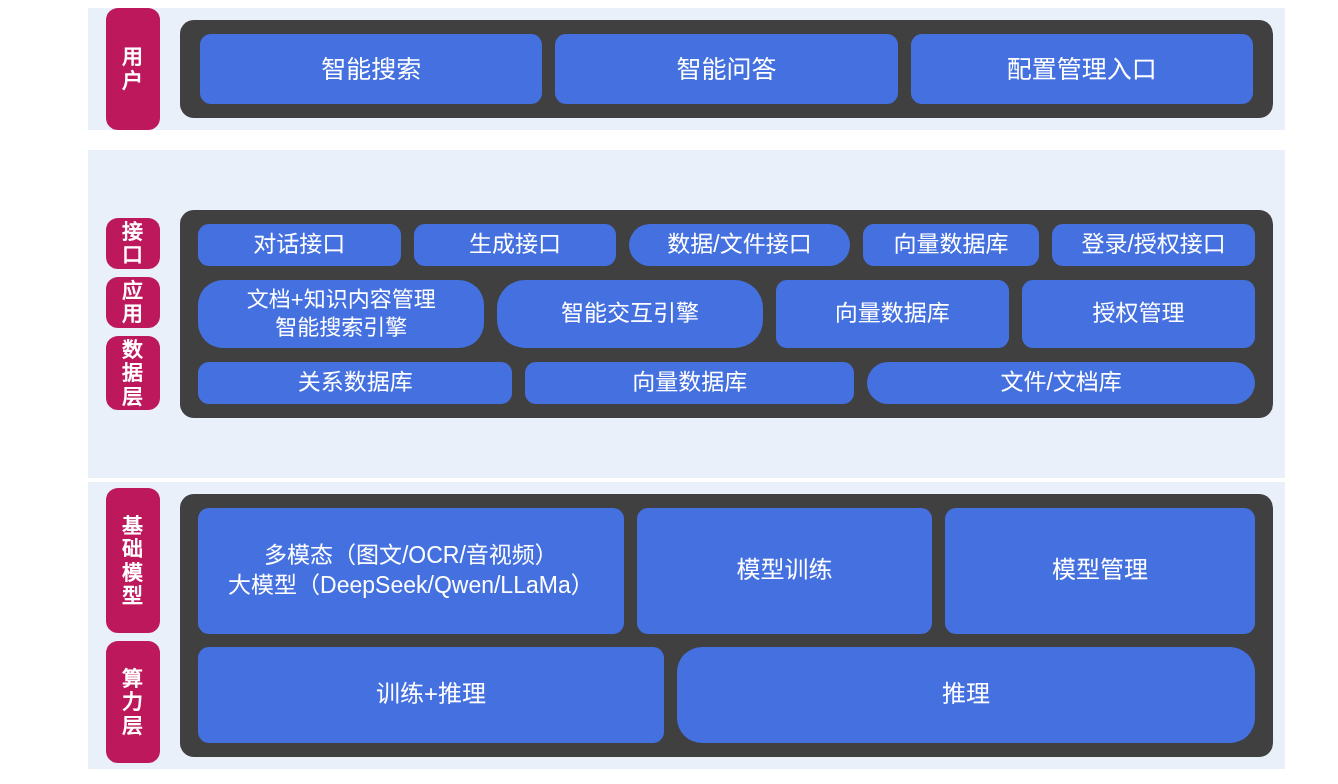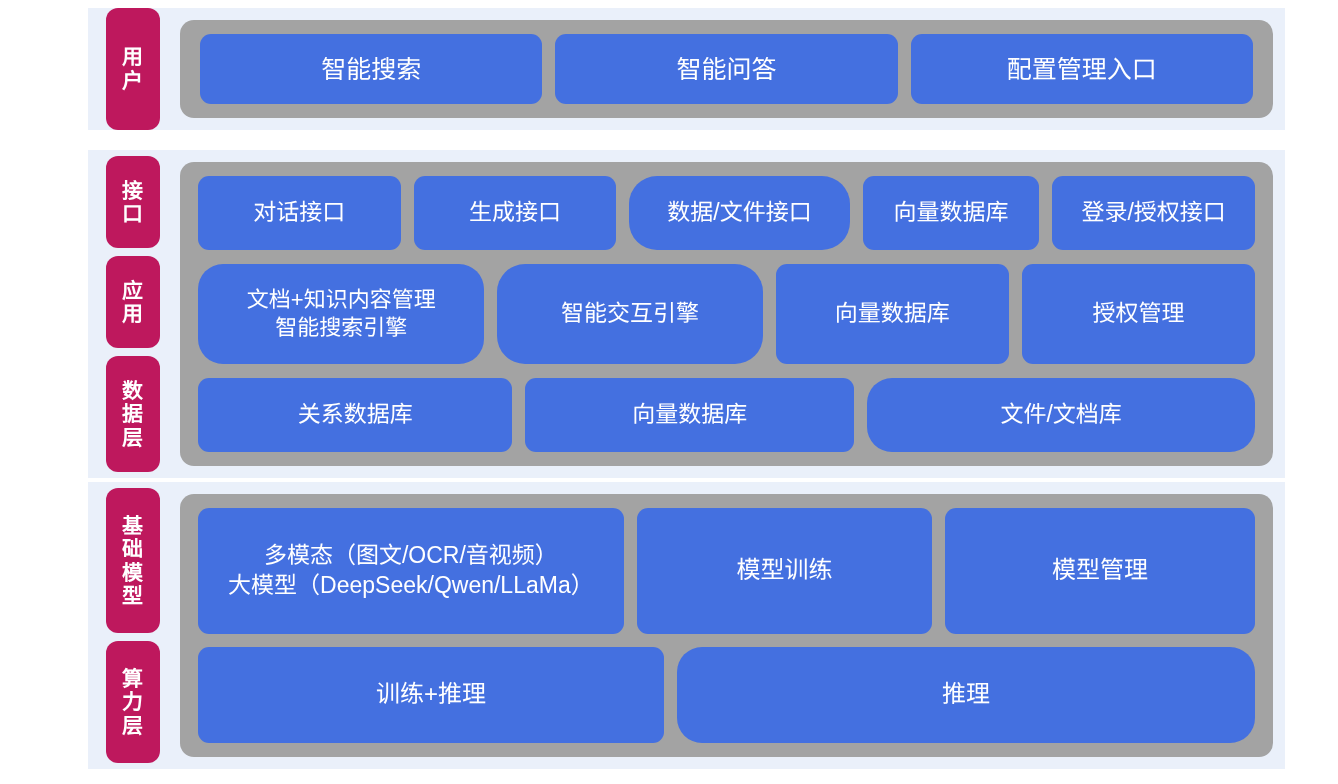--- a/index.html
+++ b/index.html
@@ -62,21 +62,21 @@
   .label-chip .chip-text {
     display: block;
     width: 22px;
     word-break: break-all;
   }
   .label-gap { height: 8px; flex: 0 0 8px; }
 
   
   .card {
     flex: 1 1 auto;
-    background: #a3a3a3;
+    background: #404040;
     border-radius: 14px;
     margin: 12px 12px 12px 2px;
     padding: 14px 18px;
     display: flex;
     flex-direction: column;
     justify-content: center;
     gap: 13px;
     box-sizing: border-box;
   }
 
@@ -105,21 +105,21 @@
   }
   .box .line { display: block; white-space: nowrap; }
   .box.two-line { font-size: 22px; }
 
   
   #section-user { top: 8px; height: 122px; }
   #section-user .card { padding: 14px 20px; }
   #section-user .box { font-size: 25px; }
 
   
-  #section-mid { top: 150px; height: 328px; }
+  #section-mid { top: 150px; height: 328px; align-items: center; }
   #section-mid .label-col { padding: 6px 0; }
   #section-mid .card { gap: 14px; }
   #section-mid .row-interface .box { font-size: 23px; }
   #section-mid .row-data .box { font-size: 23px; }
 
   
   #section-base { top: 482px; height: 287px; }
   #section-base .label-col { padding: 6px 0; }
   #section-base .box { font-size: 24px; }
   #section-base .box.two-line { font-size: 23px; line-height: 1.3; }

